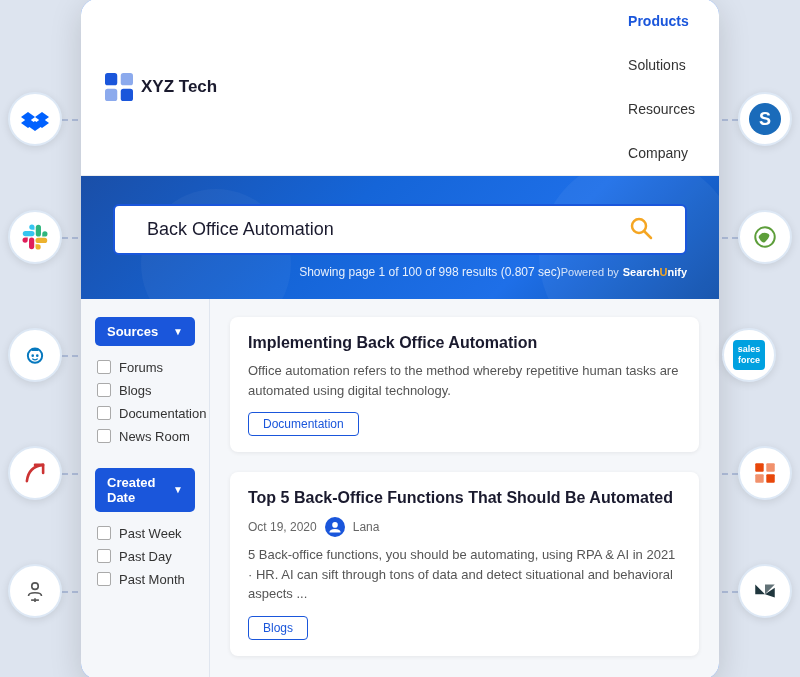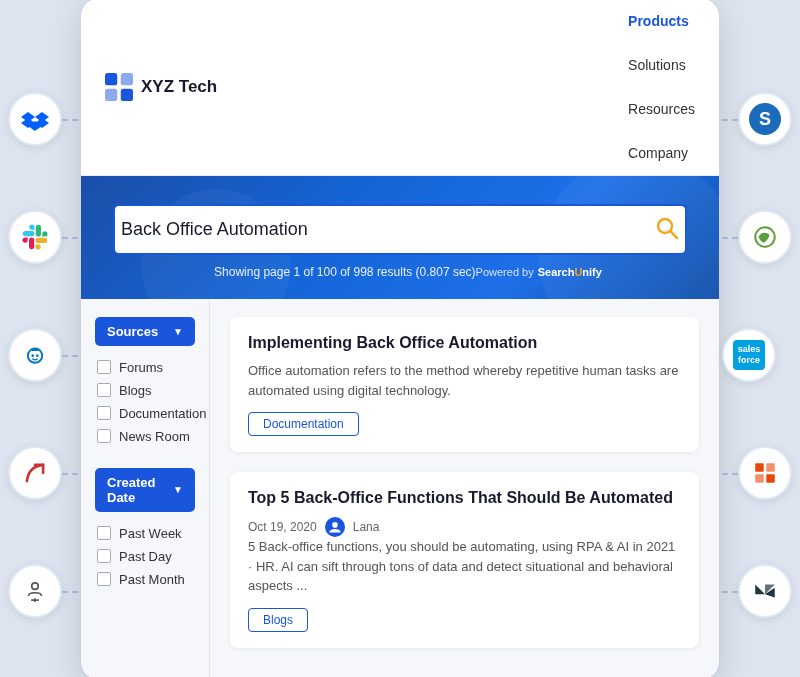--- a/index.html
+++ b/index.html
@@ -125,21 +125,21 @@
       height: 150px;
       background: rgba(255,255,255,0.04);
       border-radius: 50%;
     }
 
     .search-bar {
       background: white;
       border-radius: 6px;
       display: flex;
       align-items: center;
-      padding: 10px 6px;
+      padding: 10px 32px;
       margin-bottom: 10px;
       position: relative;
       z-index: 2;
       border: 2px solid #1a56db;
     }
     .search-input {
       flex: 1;
       border: none;
       outline: none;
       font-size: 18px;
@@ -149,21 +149,21 @@
     }
     .search-icon-btn {
       background: none;
       border: none;
       cursor: pointer;
       color: #f5a623;
     }
 
     .search-meta {
       display: flex;
-      justify-content: center;
+      justify-content: flex-end;
       align-items: center;
       position: relative;
       z-index: 2;
       margin-left: 16px;
     }
     .search-results-info {
       font-size: 12px;
       color: rgba(255,255,255,0.9);
       font-weight: 500;
     }
@@ -256,21 +256,21 @@
       margin-bottom: 8px;
       line-height: 1.3;
     }
 
     .result-meta {
       display: flex;
       align-items: center;
       gap: 8px;
       font-size: 12px;
       color: #666;
-      margin-bottom: 0;
+      margin-bottom: 8px;
     }
 
     .result-avatar {
       width: 20px;
       height: 20px;
       border-radius: 50%;
       background: #1a56db;
       display: flex;
       align-items: center;
       justify-content: center;

